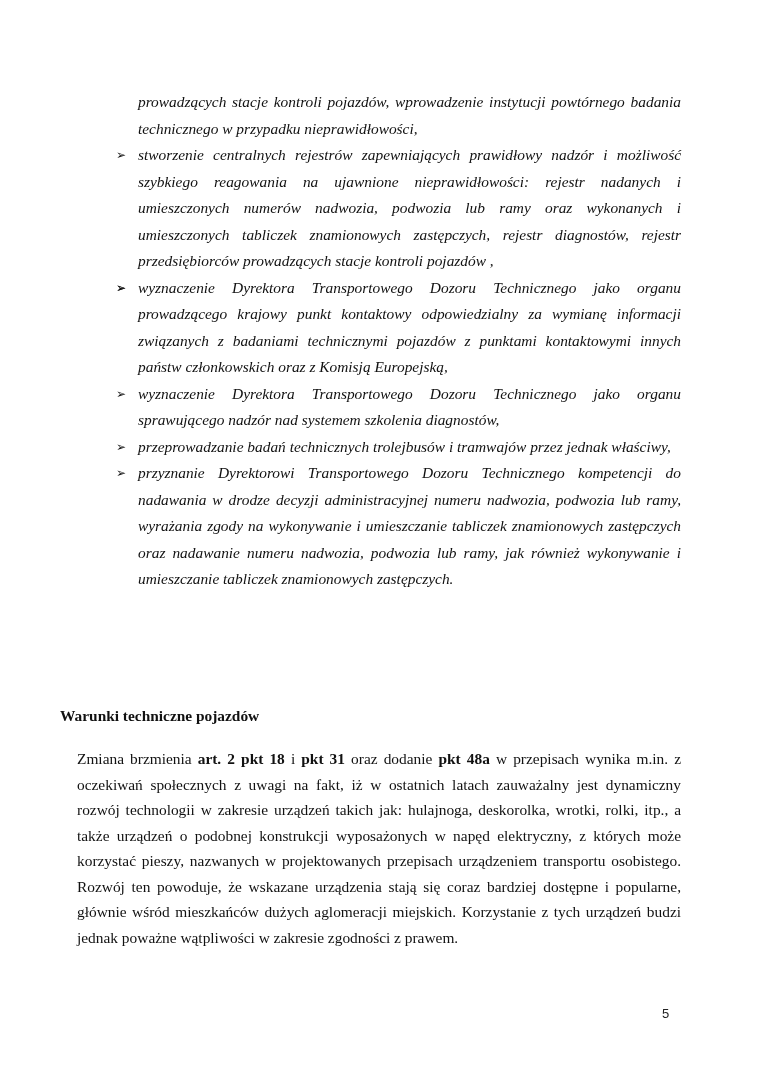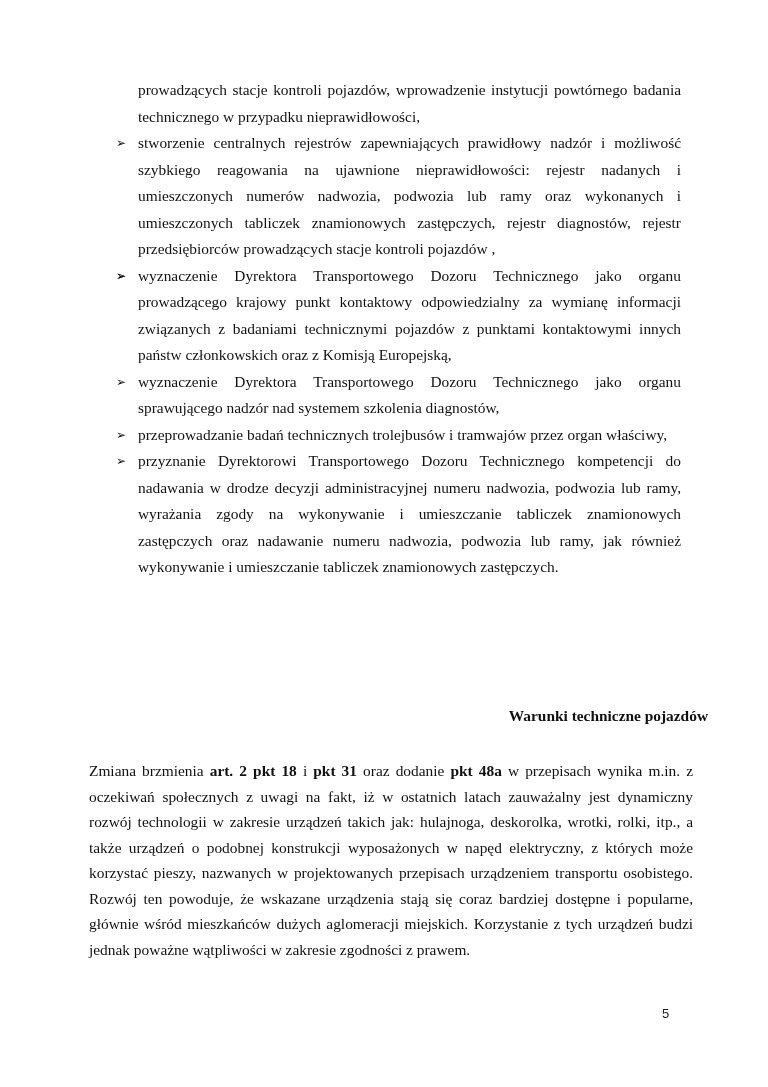--- a/index.html
+++ b/index.html
@@ -2,34 +2,34 @@
 <html><head>
   <meta charset="utf-8">
   <style>
     html, body { margin: 0; padding: 0; background: #ffffff; }
     body { width: 768px; height: 1087px; position: relative; overflow: hidden; }
     .page {
       position: absolute; left: 0; top: 0; width: 768px; height: 1087px;
       background: #ffffff; color: #111111;
       font-family: "Liberation Serif", serif; font-size: 15.4px;
     }
-    .list { position: absolute; left: 116px; top: 77px; width: 565px; margin: 0; padding: 0; list-style: none; }
+    .list { position: absolute; left: 116px; top: 89px; width: 565px; margin: 0; padding: 0; list-style: none; font-style: italic; }
     .item { position: relative; padding-left: 22px; line-height: 26.5px; text-align: justify; }
     .item .bullet {
       position: absolute; left: 0; top: 0; width: 16px; font-size: 12px;
       font-family: "DejaVu Sans", sans-serif;
     }
     .item.cont { padding-left: 22px; }
     .heading {
       position: absolute; left: 60px; width: 648px; top: 706px;
-      text-align: right; font-weight: bold; font-size: 15.4px; line-height: 20px;
+      text-align: left; font-weight: bold; font-size: 15.4px; line-height: 20px;
     }
     .para {
       position: absolute; left: 77px; top: 746px; width: 604px;
-      line-height: 25.5px; text-align: justify; margin: 12px;
+      line-height: 25.5px; text-align: justify; margin: 0;
     }
     .para b { font-weight: bold; }
     .page-num {
       position: absolute; left: 662px; top: 1006px;
       font-family: "Liberation Sans", sans-serif; font-size: 13px; color: #222;
     }
   </style>
 </head>
 <body>
 
@@ -48,21 +48,21 @@
     <li class="item">
       <span class="bullet">➢</span>
       <span>wyznaczenie Dyrektora Transportowego Dozoru Technicznego jako organu prowadzącego krajowy punkt kontaktowy odpowiedzialny za wymianę informacji związanych z badaniami technicznymi pojazdów z punktami kontaktowymi innych państw członkowskich oraz z Komisją Europejską,</span>
     </li>
     <li class="item">
       <span class="bullet">➢</span>
       <span>wyznaczenie Dyrektora Transportowego Dozoru Technicznego jako organu sprawującego nadzór nad systemem szkolenia diagnostów,</span>
     </li>
     <li class="item">
       <span class="bullet">➢</span>
-      <span>przeprowadzanie badań technicznych trolejbusów i tramwajów przez organ właściwy,</span>
+      <span>przeprowadzanie badań technicznych trolejbusów i tramwajów przez jednak właściwy,</span>
     </li>
     <li class="item">
       <span class="bullet">➢</span>
       <span>przyznanie Dyrektorowi Transportowego Dozoru Technicznego kompetencji do nadawania w drodze decyzji administracyjnej numeru nadwozia, podwozia lub ramy, wyrażania zgody na wykonywanie i umieszczanie tabliczek znamionowych zastępczych oraz nadawanie numeru nadwozia, podwozia lub ramy, jak również wykonywanie i umieszczanie tabliczek znamionowych zastępczych.</span>
     </li>
   </ul>
 
   <div class="heading">Warunki techniczne pojazdów</div>
 
   <p class="para"><span>Zmiana brzmienia </span><b>art. 2 pkt 18</b><span> i </span><b>pkt 31</b><span> oraz dodanie </span><b>pkt 48a</b><span> w przepisach wynika m.in. z oczekiwań społecznych z uwagi na fakt, iż w ostatnich latach zauważalny jest dynamiczny rozwój technologii w zakresie urządzeń takich jak: hulajnoga, deskorolka, wrotki, rolki, itp., a także urządzeń o podobnej konstrukcji wyposażonych w napęd elektryczny, z których może korzystać pieszy, nazwanych w projektowanych przepisach urządzeniem transportu osobistego. Rozwój ten powoduje, że wskazane urządzenia stają się coraz bardziej dostępne i popularne, głównie wśród mieszkańców dużych aglomeracji miejskich. Korzystanie z tych urządzeń budzi jednak poważne wątpliwości w zakresie zgodności z prawem.</span></p>

